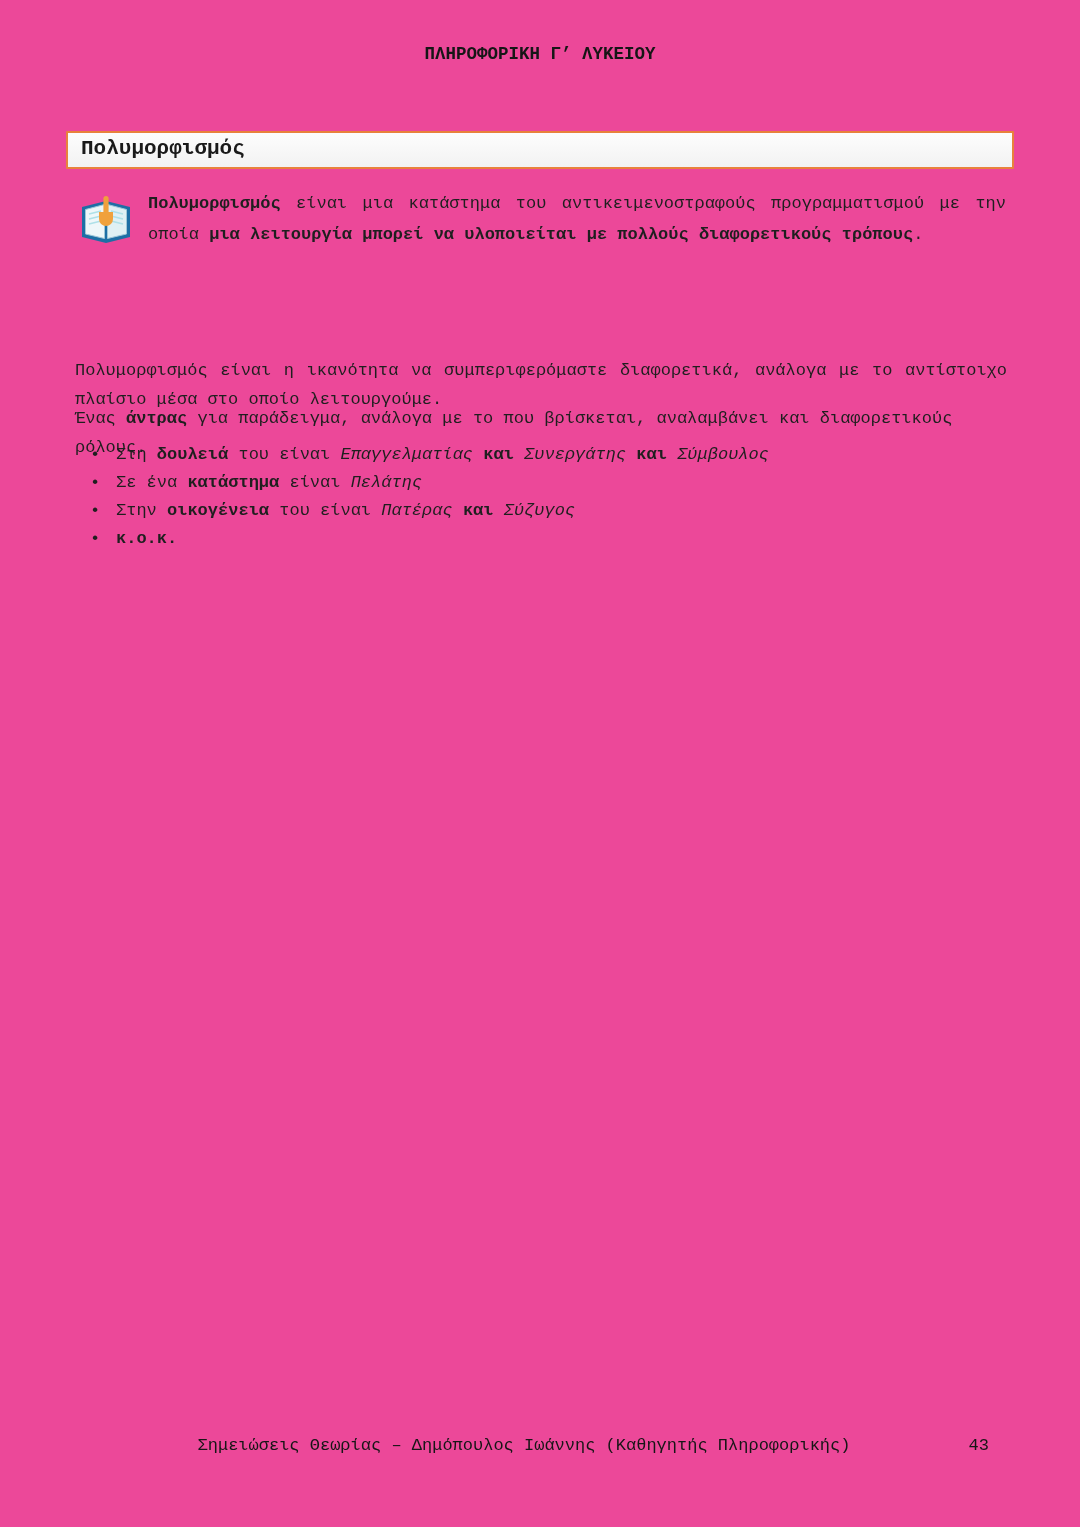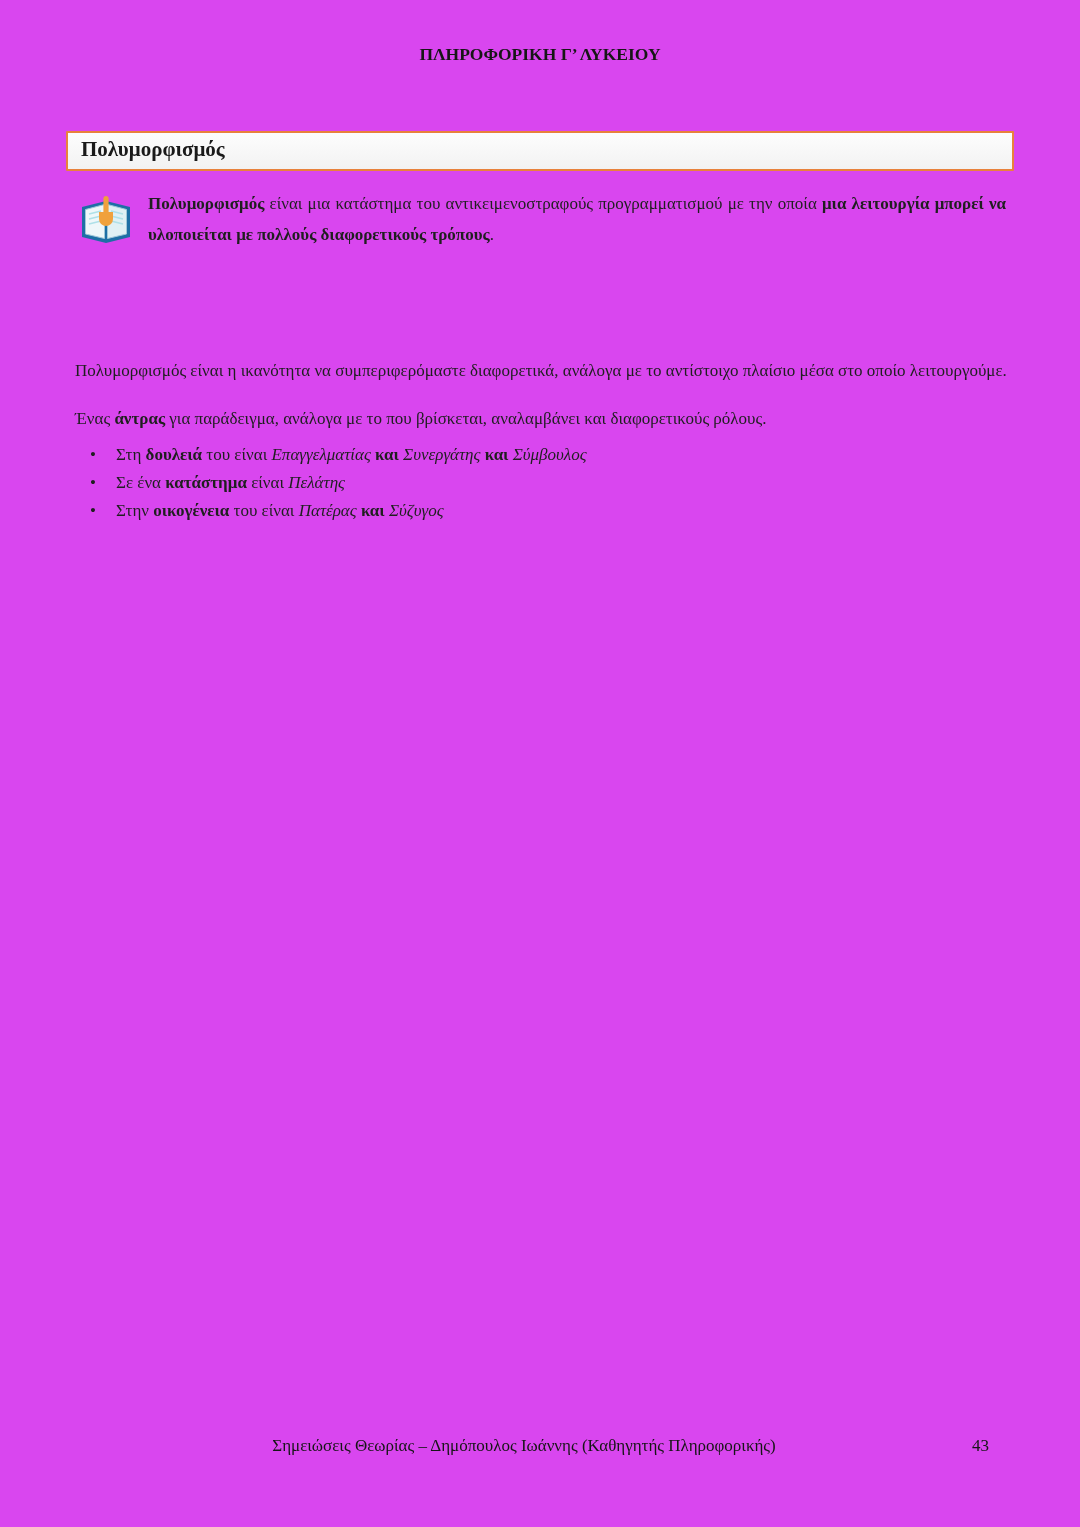--- a/index.html
+++ b/index.html
@@ -2,22 +2,22 @@
 <html><head>
 <meta charset="utf-8">
 <style>
   * { margin: 0; padding: 0; box-sizing: border-box; }
   html, body { background: #e9e9e9; }
   .page {
     position: relative;
     width: 1080px;
     height: 1527px;
     margin: 0 auto;
-    background: #d946ef;
-    font-family: Liberation Serif, serif;
+    background: #ec4899;
+    font-family: Liberation Mono, monospace;
     color: #1f1f1f;
     overflow: hidden;
   }
   .doc-header {
     position: absolute;
     top: 44px;
     left: 0;
     width: 100%;
     text-align: center;
     font-size: 17.5px;
@@ -142,20 +142,21 @@
   </div>
 
   <p class="body-paragraph p1">Πολυμορφισμός είναι η ικανότητα να συμπεριφερόμαστε διαφορετικά, ανάλογα με το αντίστοιχο πλαίσιο μέσα στο οποίο λειτουργούμε.</p>
 
   <p class="body-paragraph p2"><span>Ένας </span><span style="font-weight: bold;">άντρας</span><span> για παράδειγμα, ανάλογα με το που βρίσκεται, αναλαμβάνει και διαφορετικούς ρόλους.</span></p>
 
   <ul class="bullet-list">
     <li><span>Στη </span><span style="font-weight: bold;">δουλειά</span><span> του είναι </span><span style="font-style: italic;">Επαγγελματίας</span><span style="font-weight: bold;"> και </span><span style="font-style: italic;">Συνεργάτης</span><span style="font-weight: bold;"> και </span><span style="font-style: italic;">Σύμβουλος</span></li>
     <li><span>Σε ένα </span><span style="font-weight: bold;">κατάστημα</span><span> είναι </span><span style="font-style: italic;">Πελάτης</span></li>
     <li><span>Στην </span><span style="font-weight: bold;">οικογένεια</span><span> του είναι </span><span style="font-style: italic;">Πατέρας</span><span style="font-weight: bold;"> και </span><span style="font-style: italic;">Σύζυγος</span></li>
+    <li><span style="font-weight: bold;">κ.ο.κ.</span></li>
   </ul>
 
   <div class="doc-footer">
     <span class="footer-text">Σημειώσεις Θεωρίας – Δημόπουλος Ιωάννης (Καθηγητής Πληροφορικής)</span>
     <span class="page-number">43</span>
   </div>
 
 </div>
 
 </body></html>

